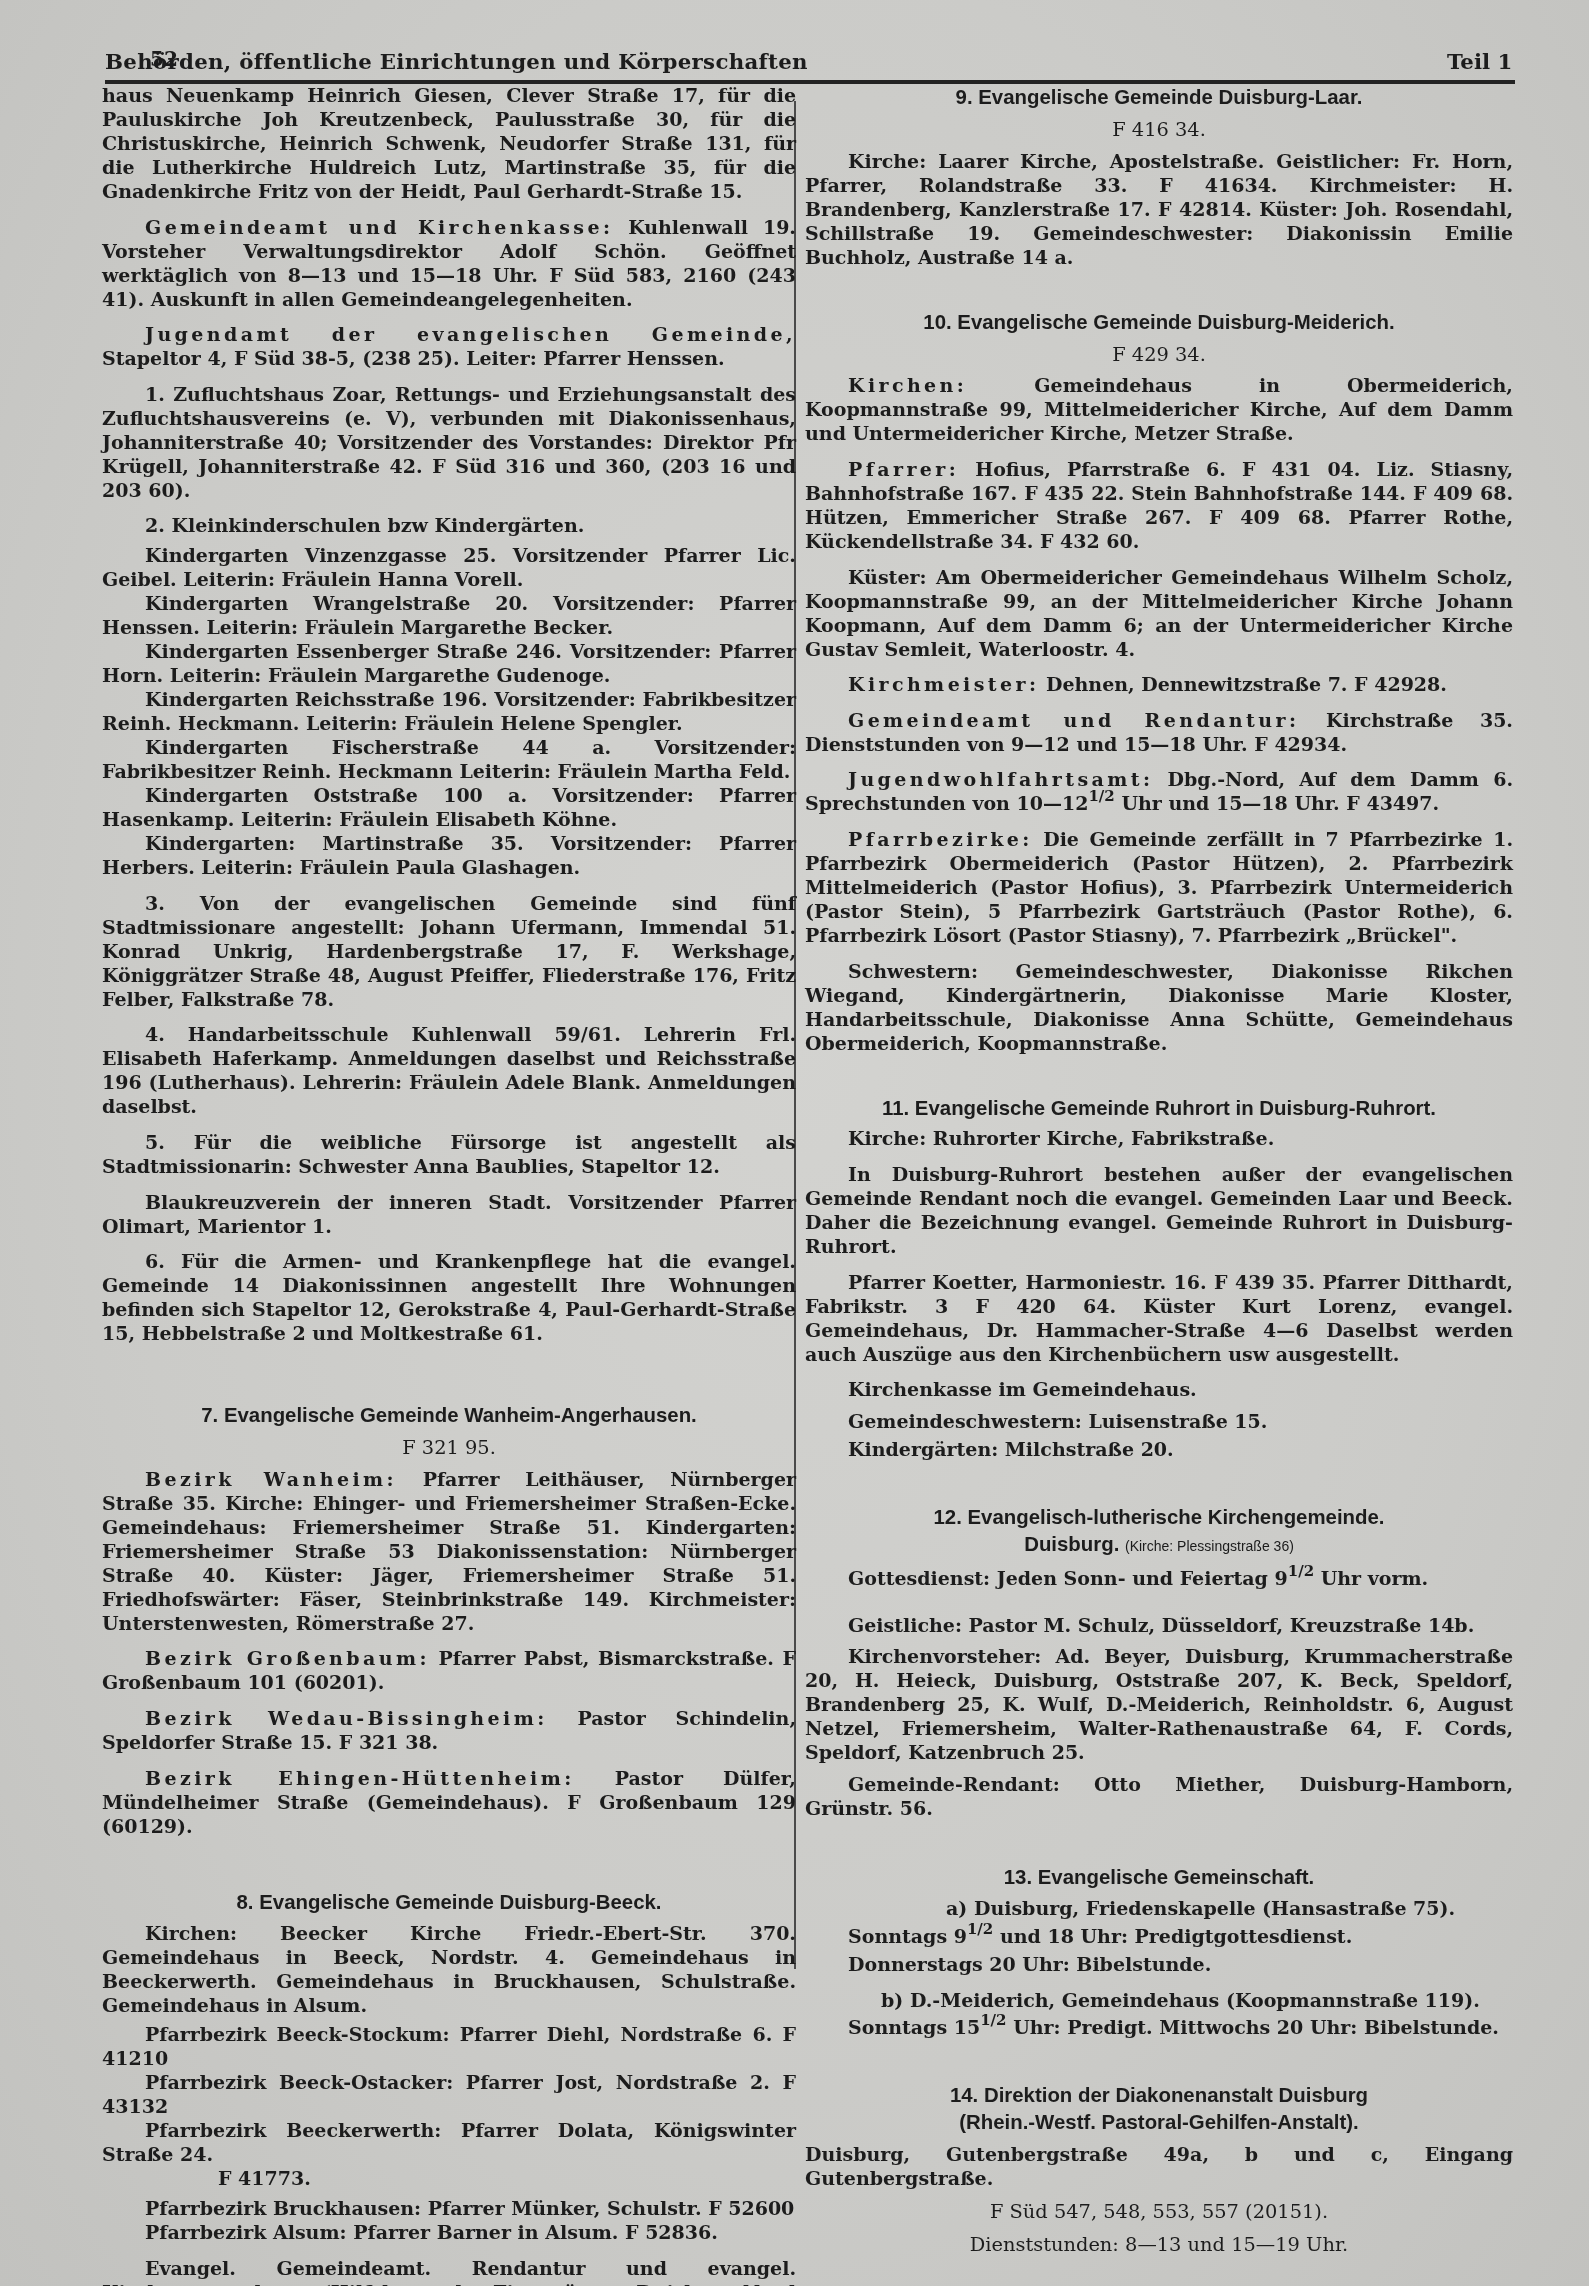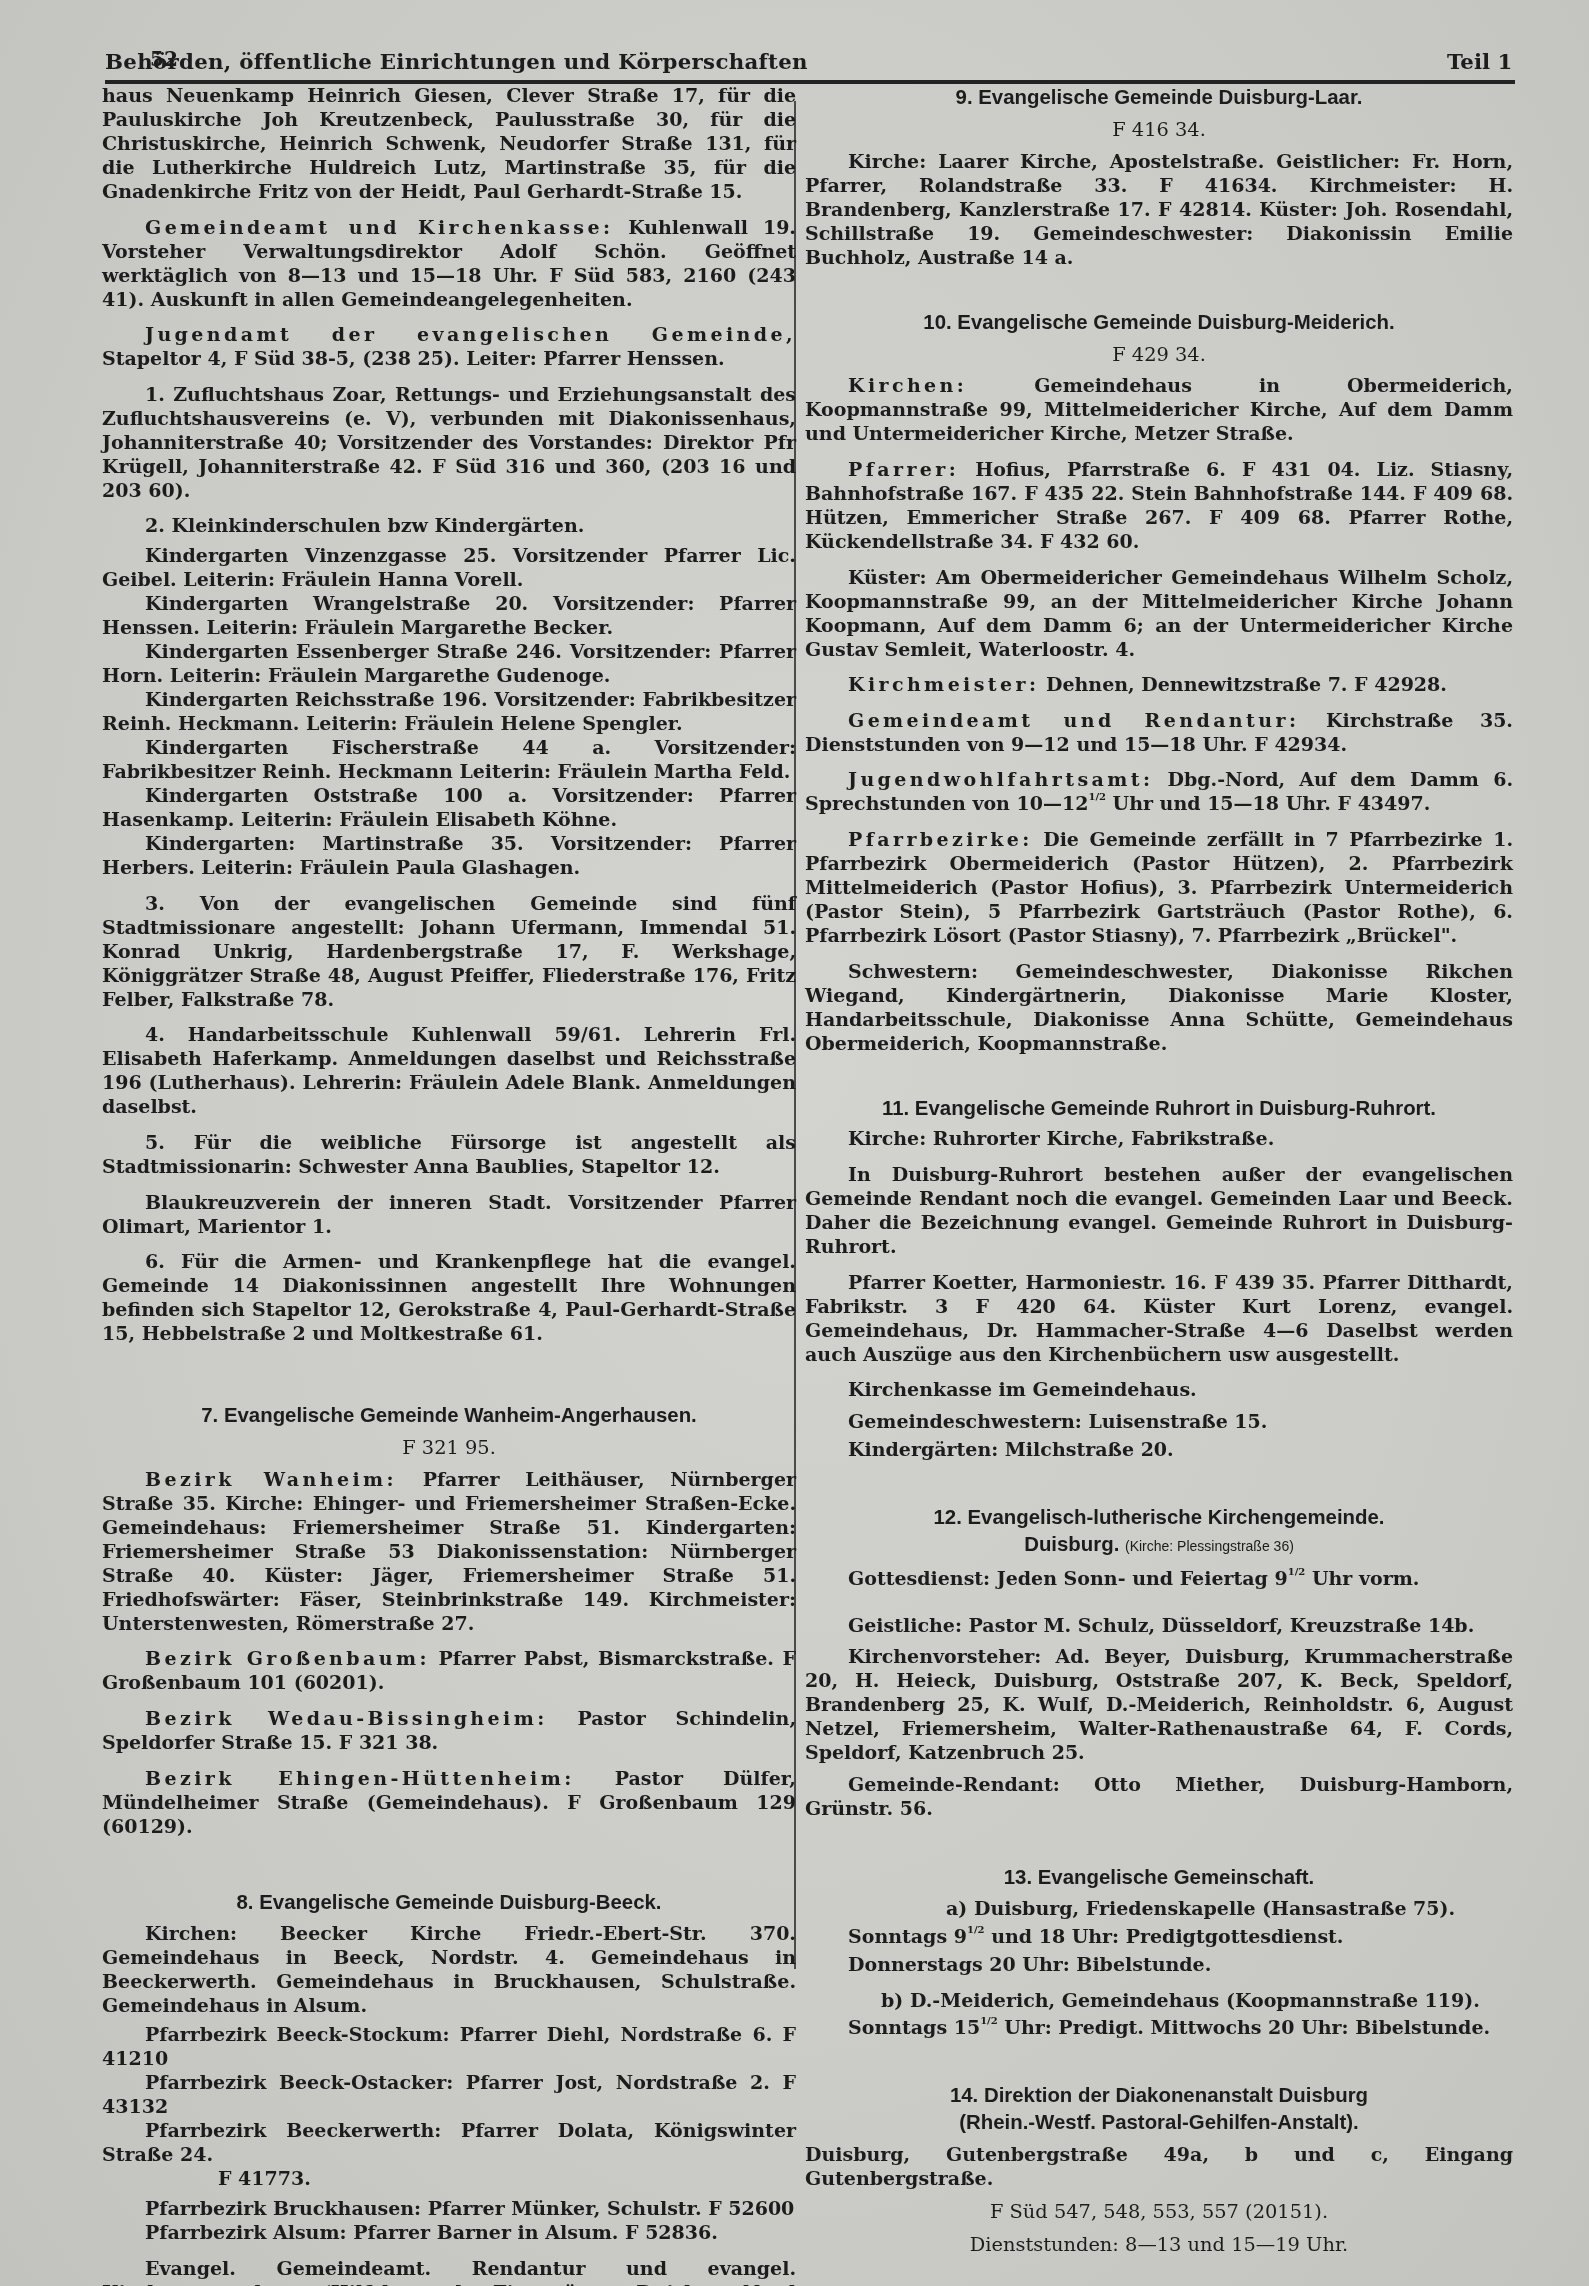--- a/index.html
+++ b/index.html
@@ -17,21 +17,21 @@
   .col-right{left:805px;width:708px;}
   .col-divider{position:absolute;left:794px;top:101px;width:1.9px;height:1868px;background:#4a4a4a;}
   p{margin:0;font-size:19px;line-height:24px;text-align:justify;font-weight:bold;}
   p.ind{text-indent:43px;}
   p.gap{margin-top:11.6px;}
   .sp{letter-spacing:3.4px;}
   .sec-title{font-family:Liberation Sans, sans-serif;font-weight:bold;font-size:20.4px;text-align:center;margin:0;line-height:29px;}
   .sec-title.multi{line-height:27px;}
   .center{text-align:center;font-size:19.4px;line-height:27px;margin:3.9px 0 5.8px 0;}
   .line{display:block;}
-  sup{font-size:10px;vertical-align:top;line-height:11.6px;}
+  sup{font-size:15px;vertical-align:top;line-height:11.6px;}
 </style>
 </head>
 <body>
 
 <div class="page">
 
   <div class="running-head">
     <span class="page-number">52</span>
     <span class="head-title">Behörden, öffentliche Einrichtungen und Körperschaften</span>
     <span class="head-part">Teil 1</span>

